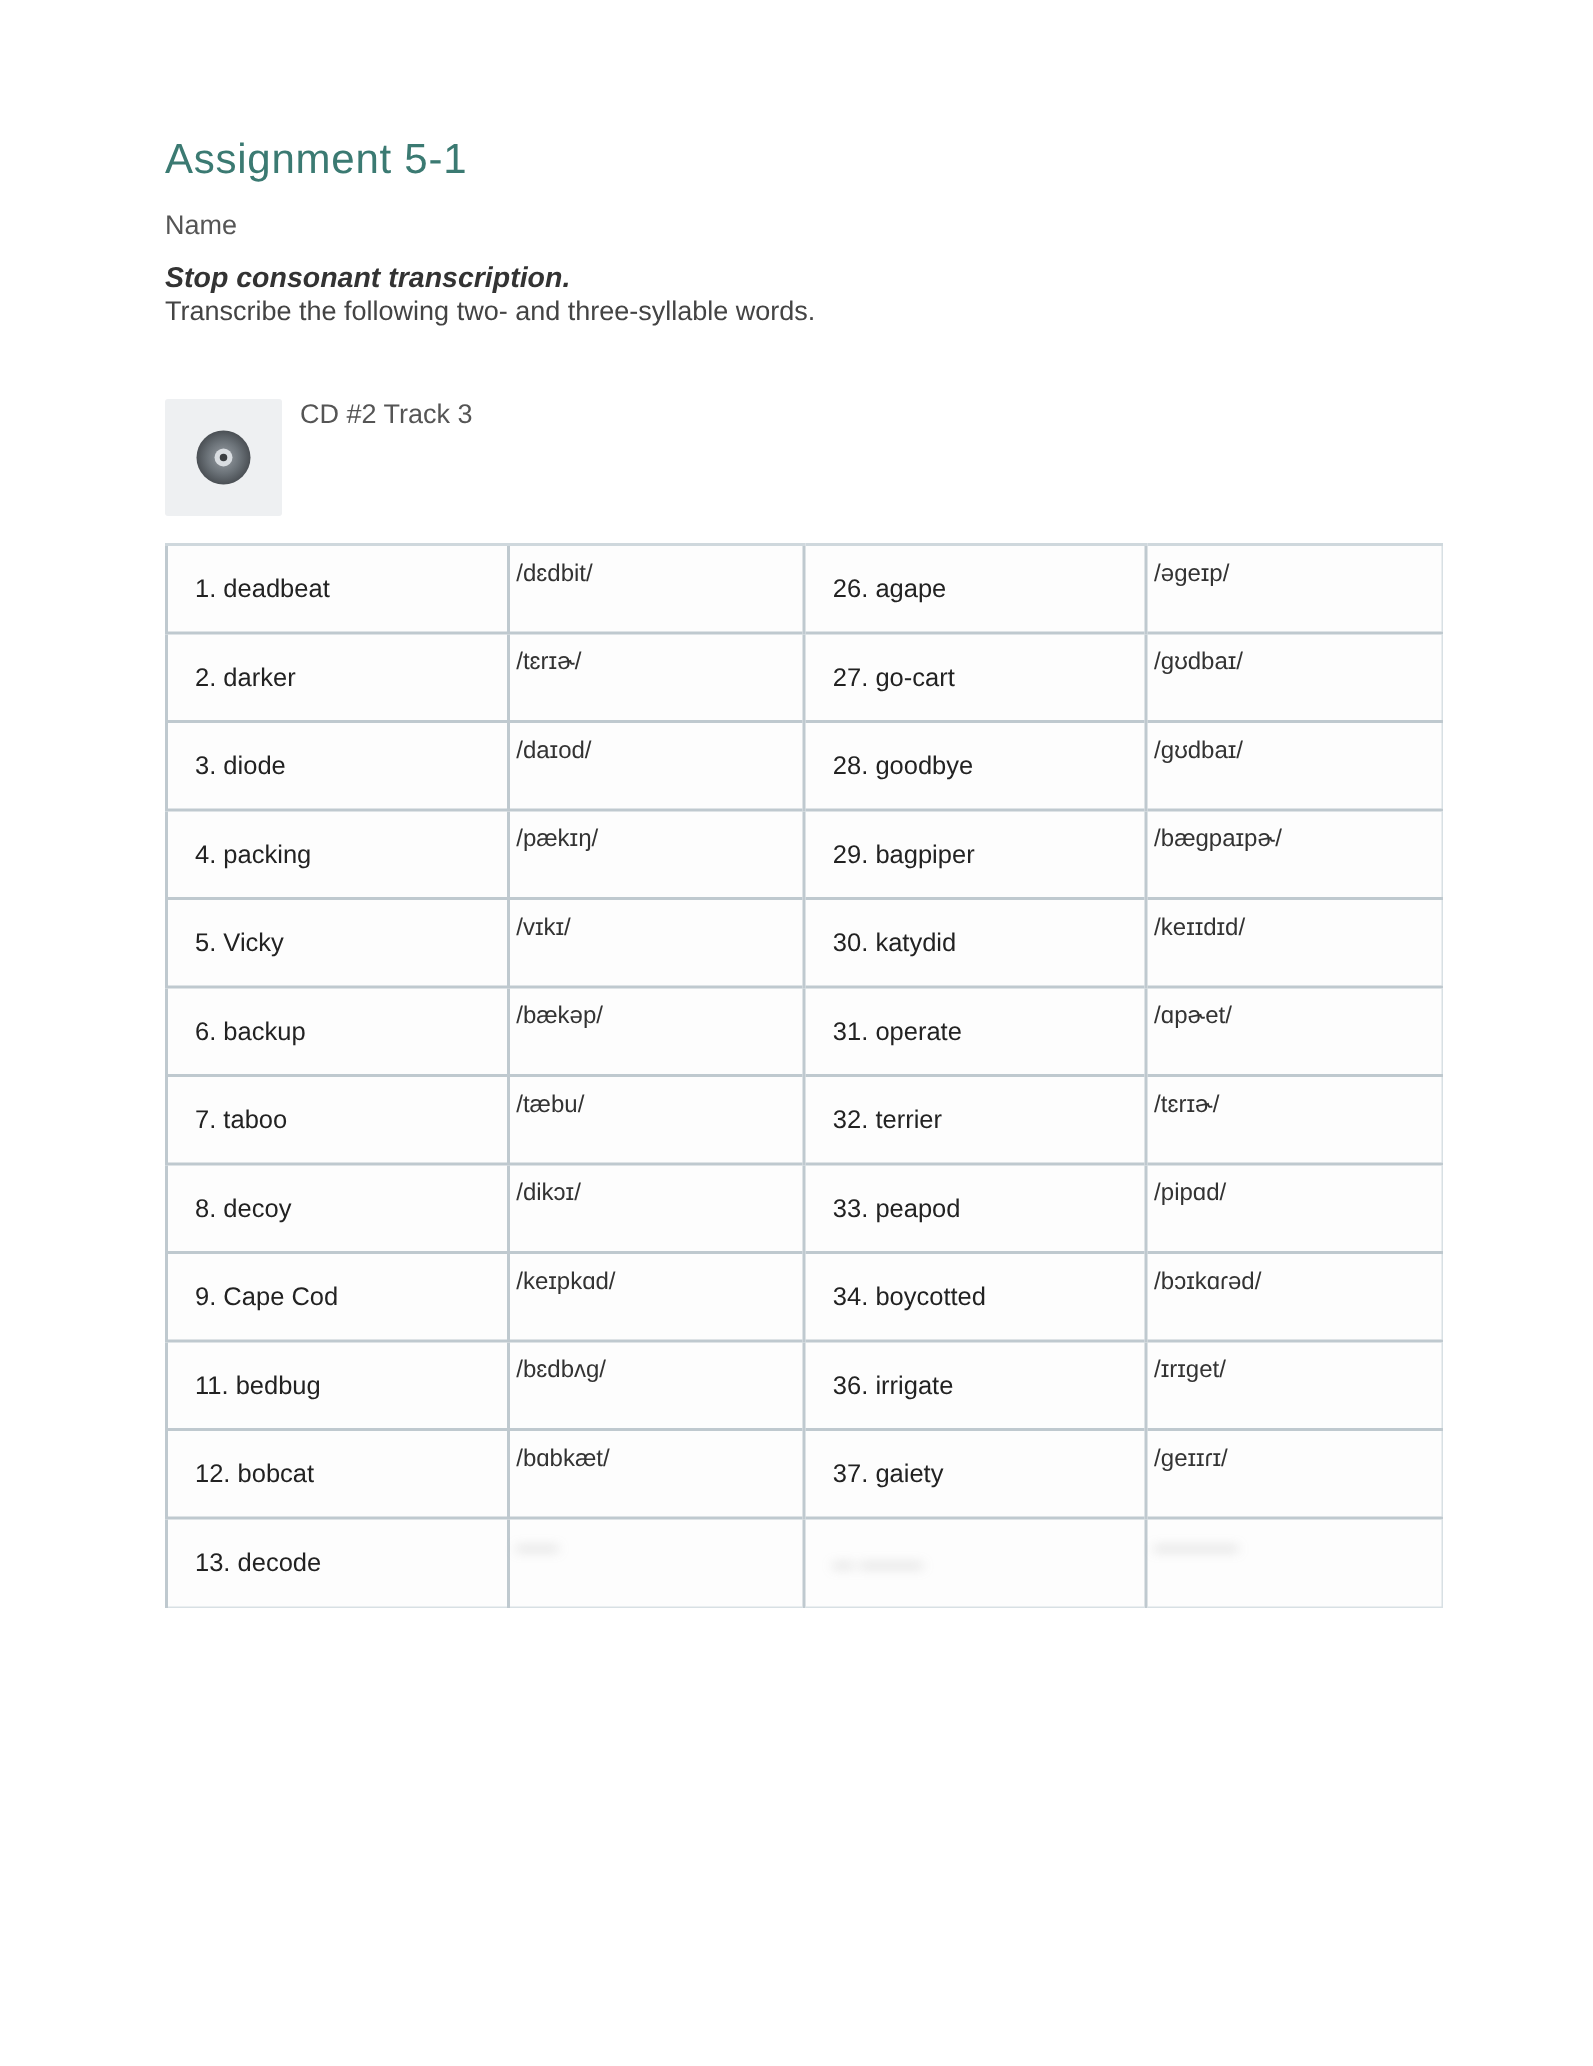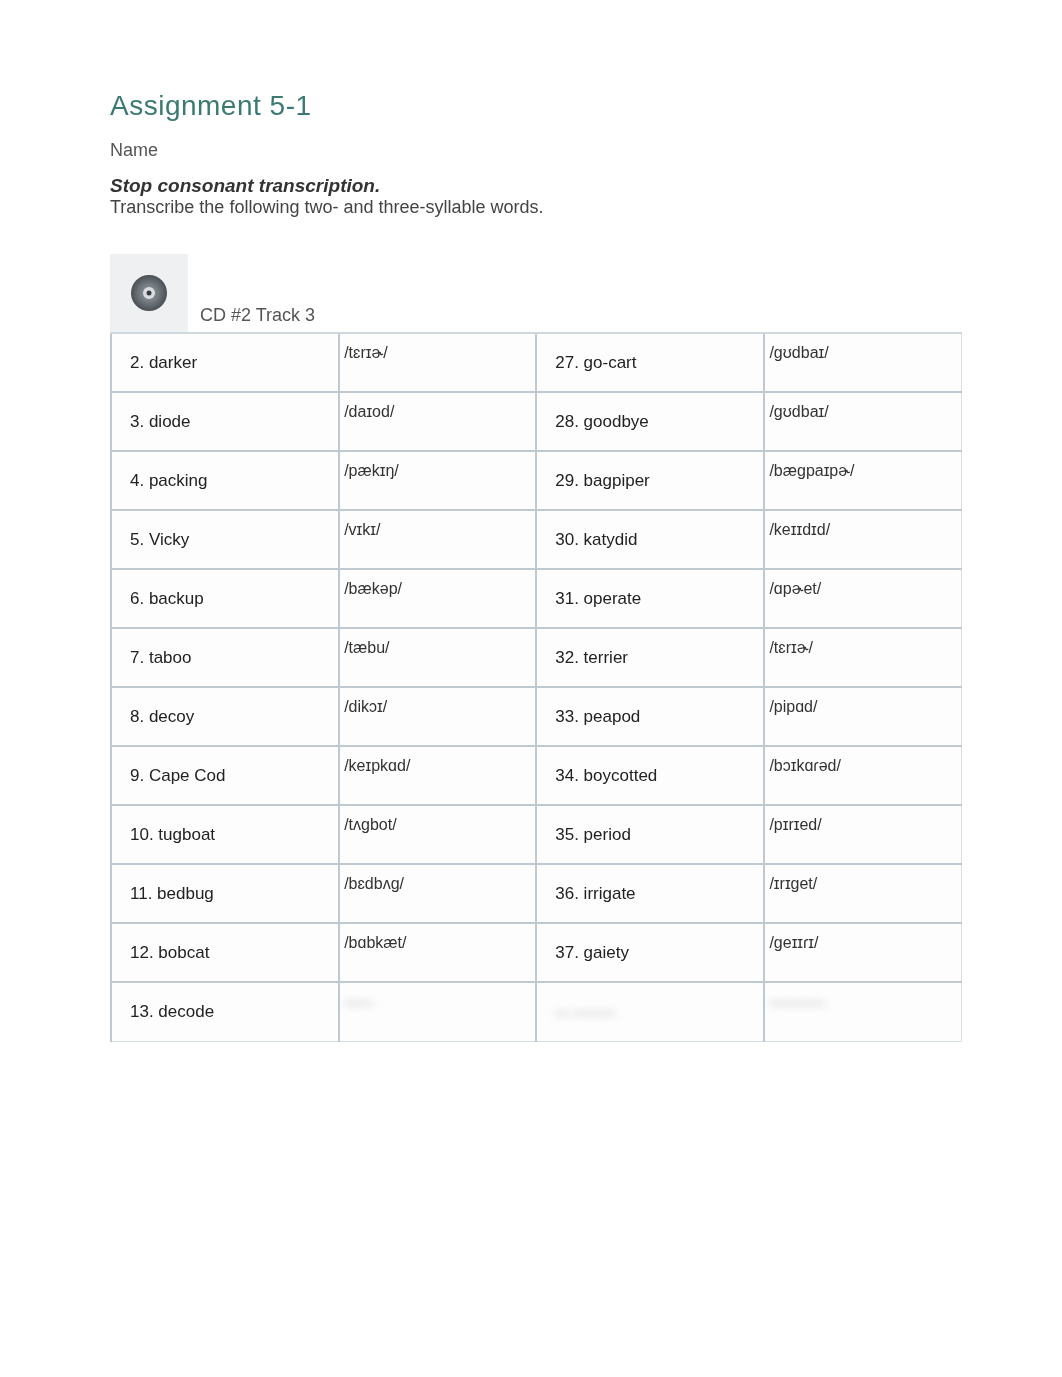--- a/index.html
+++ b/index.html
@@ -28,25 +28,25 @@
   }
   .subhead {
     font-style: italic;
     font-weight: 700;
     font-size: 19px;
     color: #333;
   }
   .instr {
     font-size: 18px;
     color: #444;
-    margin-bottom: 36px;
+    margin-bottom: 48px;
   }
   .cd-row {
     display: flex;
-    align-items: flex-end;
+    margin-bottom: 18px;
   }
   .cd-icon {
     width: 78px;
     height: 78px;
     background: #eef0f2;
     border-radius: 2px;
     display: flex;
     align-items: center;
     justify-content: center;
     margin-right: 12px;
@@ -121,20 +121,26 @@
         <circle cx="22" cy="22" r="6" fill="#d9dde1"></circle>
         <circle cx="22" cy="22" r="2.5" fill="#3a3d40"></circle>
       </svg>
     </div>
     <div class="cd-text">CD #2 Track 3</div>
   </div>
 
   <table class="grid">
     <tbody id="tbody">
         <tr>
+          <td class="word-cell"><span class="num">1.</span><span> deadbeat</span></td>
+          <td class="ipa-cell">/dɛdbit/</td>
+          <td class="word-cell"><span class="num">26.</span><span> agape</span></td>
+          <td class="ipa-cell">/əgeɪp/</td>
+        </tr>
+        <tr>
           <td class="word-cell"><span class="num">2.</span><span> darker</span></td>
           <td class="ipa-cell">/tɛrɪɚ/</td>
           <td class="word-cell"><span class="num">27.</span><span> go-cart</span></td>
           <td class="ipa-cell">/gʊdbaɪ/</td>
         </tr>
         <tr>
           <td class="word-cell"><span class="num">3.</span><span> diode</span></td>
           <td class="ipa-cell">/daɪod/</td>
           <td class="word-cell"><span class="num">28.</span><span> goodbye</span></td>
           <td class="ipa-cell">/gʊdbaɪ/</td>
@@ -169,26 +175,20 @@
           <td class="word-cell"><span class="num">33.</span><span> peapod</span></td>
           <td class="ipa-cell">/pipɑd/</td>
         </tr>
         <tr>
           <td class="word-cell"><span class="num">9.</span><span> Cape Cod</span></td>
           <td class="ipa-cell">/keɪpkɑd/</td>
           <td class="word-cell"><span class="num">34.</span><span> boycotted</span></td>
           <td class="ipa-cell">/bɔɪkɑɾəd/</td>
         </tr>
         <tr>
-          <td class="word-cell"><span class="num">10.</span><span> tugboat</span></td>
-          <td class="ipa-cell">/tʌgbot/</td>
-          <td class="word-cell"><span class="num">35.</span><span> period</span></td>
-          <td class="ipa-cell">/pɪrɪed/</td>
-        </tr>
-        <tr>
           <td class="word-cell"><span class="num">11.</span><span> bedbug</span></td>
           <td class="ipa-cell">/bɛdbʌg/</td>
           <td class="word-cell"><span class="num">36.</span><span> irrigate</span></td>
           <td class="ipa-cell">/ɪrɪget/</td>
         </tr>
         <tr>
           <td class="word-cell"><span class="num">12.</span><span> bobcat</span></td>
           <td class="ipa-cell">/bɑbkæt/</td>
           <td class="word-cell"><span class="num">37.</span><span> gaiety</span></td>
           <td class="ipa-cell">/geɪɪɾɪ/</td>

